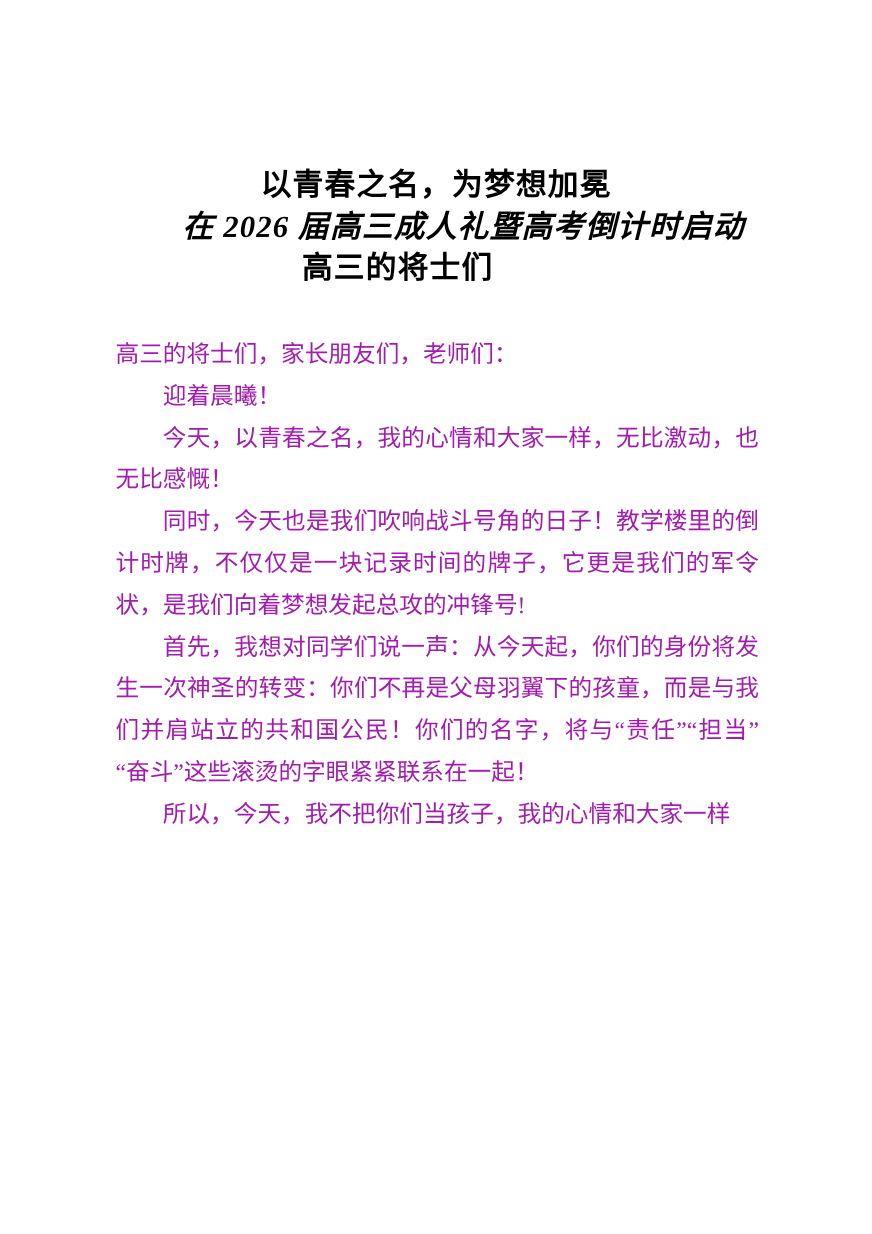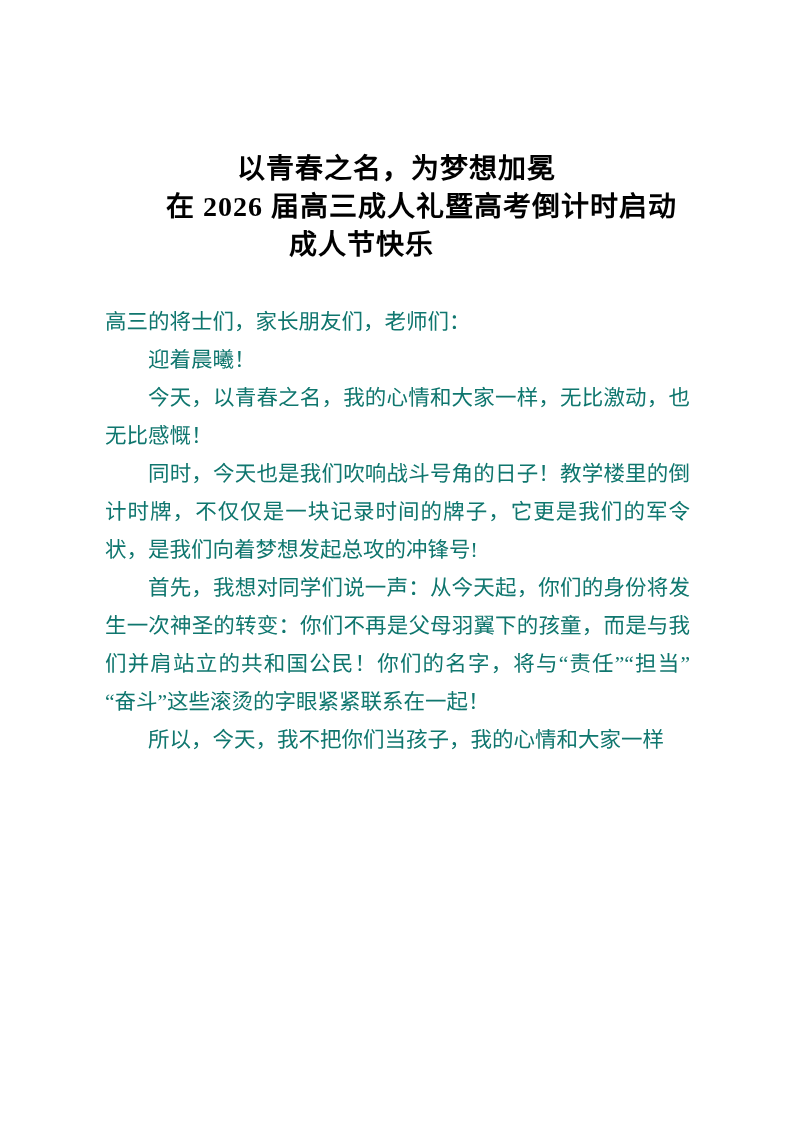--- a/index.html
+++ b/index.html
@@ -23,31 +23,31 @@
     left: 105px;
     width: 583px;
     text-align: center;
     font-weight: 700;
     font-size: 28px;
     line-height: 38px;
     letter-spacing: 1px;
     color: #000000;
   }
   .title-line { white-space: nowrap; }
-  .title-line.line-2 { margin-left: 50px; }
+  .title-line.line-2 { margin-left: 50px; font-style: italic; }
   .title-line.line-3 { margin-right: 70px; }
   .body-block {
     position: absolute;
     top: 303px;
     left: 105px;
     width: 585px;
     font-size: 21.5px;
     line-height: 38px;
     text-align: justify;
-    color: #0f766e;
+    color: #a21caf;
   }
   .para { margin: 0; }
   .para.indent { text-indent: 43px; }
   .footer {
     position: absolute;
     top: 1036px;
     left: 0;
     width: 793px;
     text-align: center;
     font-size: 15px;
@@ -58,21 +58,21 @@
   .footer .page-num { margin: 0 9px; color: #222222; }
 </style>
 </head>
 <body>
 
 <div class="page">
 
   <header class="title-block">
     <div class="title-line line-1">以青春之名，为梦想加冕</div>
     <div class="title-line line-2">在 2026 届高三成人礼暨高考倒计时启动</div>
-    <div class="title-line line-3">成人节快乐</div>
+    <div class="title-line line-3">高三的将士们</div>
   </header>
 
   <main class="body-block">
       <p class="para">高三的将士们，家长朋友们，老师们：</p>
       <p class="para indent">迎着晨曦！</p>
       <p class="para indent">今天，以青春之名，我的心情和大家一样，无比激动，也无比感慨！</p>
       <p class="para indent">同时，今天也是我们吹响战斗号角的日子！教学楼里的倒计时牌，不仅仅是一块记录时间的牌子，它更是我们的军令状，是我们向着梦想发起总攻的冲锋号!</p>
       <p class="para indent">首先，我想对同学们说一声：从今天起，你们的身份将发生一次神圣的转变：你们不再是父母羽翼下的孩童，而是与我们并肩站立的共和国公民！你们的名字，将与“责任”“担当”“奋斗”这些滚烫的字眼紧紧联系在一起！</p>
       <p class="para indent">所以，今天，我不把你们当孩子，我的心情和大家一样</p>
     </main>

